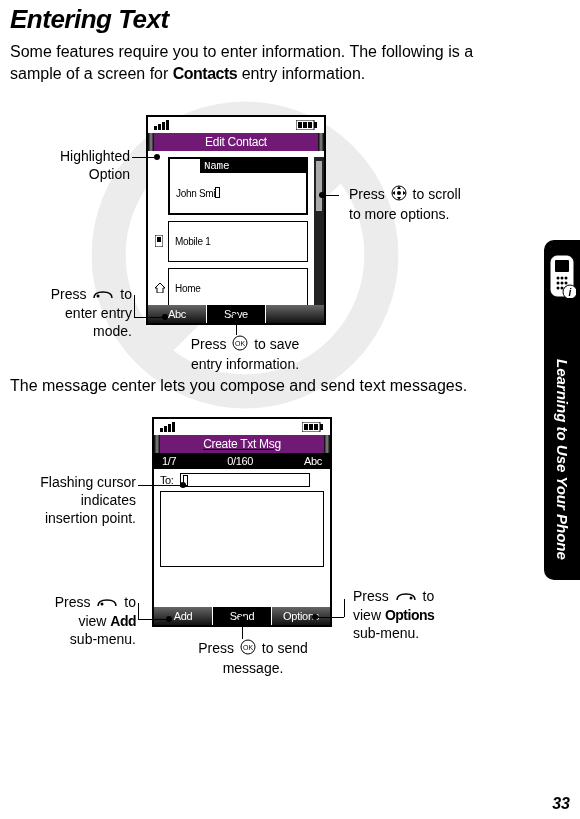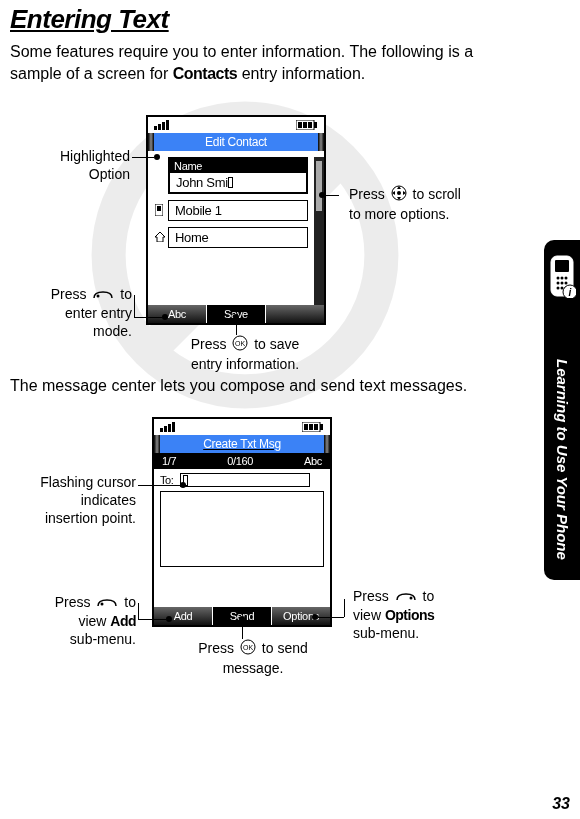--- a/index.html
+++ b/index.html
@@ -12,21 +12,20 @@
     color: #000;
     background: #fff;
     overflow: hidden;
   }
   .heading {
     font-size: 26px;
     font-weight: 900;
     font-style: italic;
     margin: 4px 0 6px 10px;
     letter-spacing: -0.5px;
-    text-decoration: underline;
   }
   .bodytext {
     font-size: 16px;
     line-height: 22px;
     margin: 0 70px 10px 10px;
   }
   .bodytext .mono, .callout .mono {
     font-family: "Arial Black", Arial, sans-serif;
     font-weight: 900;
     letter-spacing: -0.5px;
@@ -50,21 +49,21 @@
     background: #fff;
   }
   .statusbar {
     height: 16px;
     display: flex;
     justify-content: space-between;
     align-items: center;
     padding: 0 6px;
   }
   .titlebar {
-    background: #3b82f6; color: #fff;
+    background: #701a75; color: #fff;
     text-align: center;
     font-family: "Arial Black", Arial, sans-serif;
     font-size: 12px;
     padding: 2px 0;
     letter-spacing: -0.3px;
     position: relative;
   }
   .titlebar::before, .titlebar::after {
     content: "";
     position: absolute;
@@ -129,29 +128,30 @@
   }
   .field.highlight { border: 2px solid #000; }
   .field .fldicon {
     position: absolute;
     left: -14px; top: 50%;
     transform: translateY(-50%);
     font-size: 10px;
   }
   .field-head {
     background: #000; color: #fff;
-    font-family: Liberation Sans, sans-serif;
+    font-family: Liberation Mono, monospace;
     font-size: 11px;
     padding: 1px 4px;
     letter-spacing: -0.3px;
+    margin-left: 30px;
   }
   .field-body {
     font-family: "Arial Black", Arial, sans-serif;
-    font-size: 13px;
-    padding: 2px 6px;
+    font-size: 10px;
+    padding: 14px 6px;
     min-height: 14px;
     position: relative;
     letter-spacing: -0.3px;
   }
   .caret {
     display: inline-block;
     width: 5px; height: 11px;
     border: 1px solid #000;
     vertical-align: -1px;
   }

